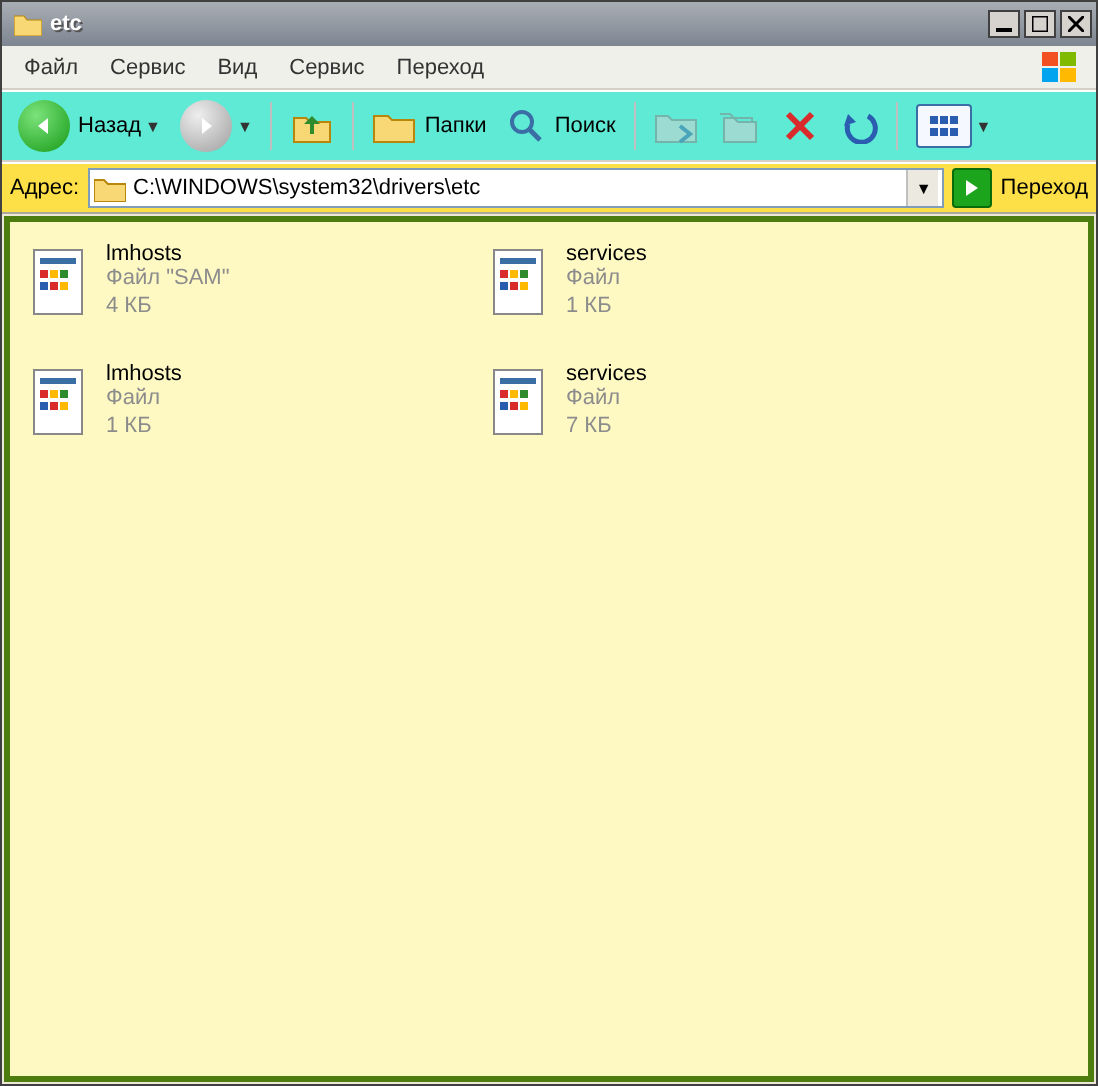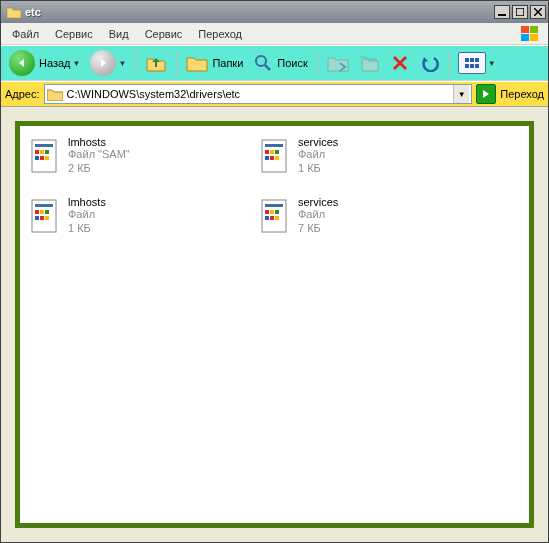--- a/index.html
+++ b/index.html
@@ -36,21 +36,21 @@
   .addrbar { height:26px; background:#fde047;border-top:1px solid #fff;border-bottom:1px solid #aca899;display:flex;align-items:center;padding:0 4px;gap:4px;}
   .addrbar .lbl{color:#000;}
   .addr-field{flex:1;height:20px;background:#fff;border:1px solid #7f9db9;display:flex;align-items:center;padding:0 2px;}
   .addr-field .foldico{margin-right:4px;}
   .addr-field .addrtxt{flex:1;color:#000;}
   .addr-drop{width:16px;height:18px;background:#eceae0;border-left:1px solid #c0c0c0;display:flex;align-items:center;justify-content:center;font-size:8px;}
   .go-btn{width:20px;height:20px;background:#1da41d;border:1px solid #0a6b0a;border-radius:2px;display:flex;align-items:center;justify-content:center;color:#fff;font-weight:bold;}
   .go-lbl{color:#000;}
 
   
-  .content{flex:1;background:#ffffff;border:5px solid #4d7c0f;margin:14px;padding:8px 6px;display:grid;grid-template-columns:230px 230px;grid-auto-rows:60px;align-content:start;}
+  .content{flex:1;background:#fef9c3;border:3px solid #4d7c0f;margin:1px;padding:8px 6px;display:grid;grid-template-columns:230px 230px;grid-auto-rows:60px;align-content:start;}
   .file-item{display:flex;align-items:flex-start;padding:2px;}
   .file-ico{width:34px;height:40px;margin-right:6px;margin-top:2px;}
   .file-info .name{color:#000;}
   .file-info .meta{color:#8c8c8c;line-height:1.25;}
 
   svg{display:block;}
 </style>
 </head>
 <body>
 
@@ -223,21 +223,21 @@
             <rect x="12" y="12" width="4" height="4" fill="#ffb900"></rect>
             <rect x="17" y="12" width="4" height="4" fill="#2e8b2e"></rect>
             <rect x="7" y="18" width="4" height="4" fill="#2a5db0"></rect>
             <rect x="12" y="18" width="4" height="4" fill="#d92b2b"></rect>
             <rect x="17" y="18" width="4" height="4" fill="#ffb900"></rect>
           </svg>
       </span>
       <div class="file-info">
         <div class="name">lmhosts</div>
         <div class="meta">Файл "SAM"</div>
-        <div class="meta">2 КБ</div>
+        <div class="meta">4 КБ</div>
       </div>
     </div>
 
     <div class="file-item">
       <span class="file-ico">
         <svg width="34" height="40">
             <rect x="4" y="2" width="24" height="32" fill="#fff" stroke="#888"></rect>
             <rect x="7" y="6" width="18" height="3" fill="#3a6ea5"></rect>
             <rect x="7" y="12" width="4" height="4" fill="#d92b2b"></rect>
             <rect x="12" y="12" width="4" height="4" fill="#ffb900"></rect>

